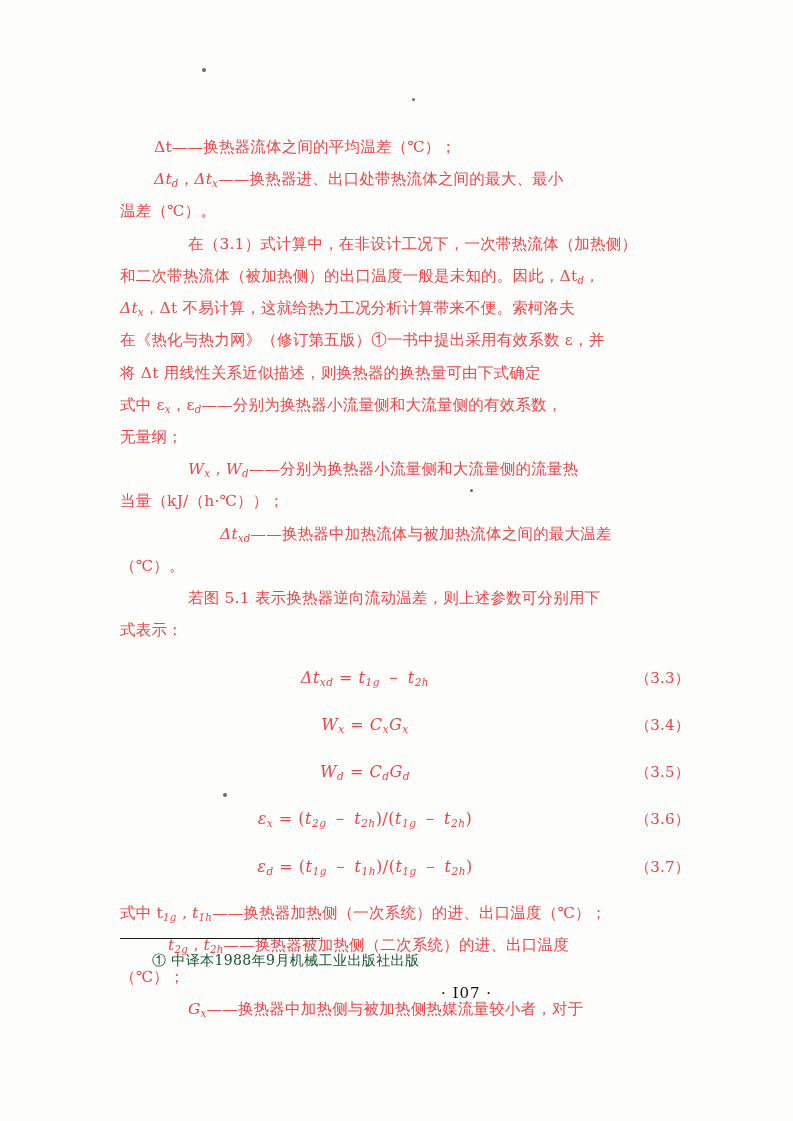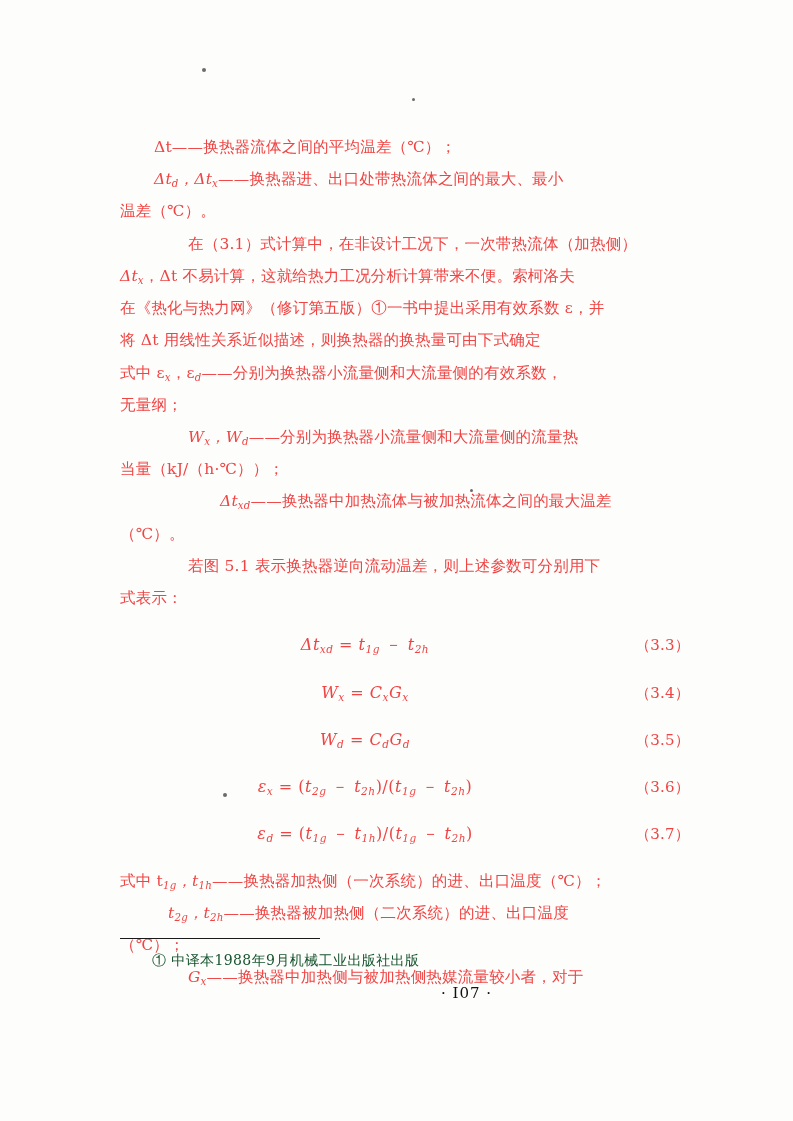--- a/index.html
+++ b/index.html
@@ -121,20 +121,23 @@
         <span>Δt</span><sub>d</sub></span><span class="it"><span>，Δt</span><sub>x</sub></span><span>——换热器进、出口处带热流体之间的最大、最小</span>
     </p>
     <p class="p">
       <span>温差（℃）。</span>
     </p>
 
     <p class="p indent2">
       <span>在（3.1）式计算中，在非设计工况下，一次带热流体（加热侧）</span>
     </p>
     <p class="p">
+      <span>和二次带热流体（被加热侧）的出口温度一般是未知的。因此，Δt</span><sub class="it">d</sub><span>，</span>
+    </p>
+    <p class="p">
       <span class="it">Δt</span><sub class="it">x</sub><span>，Δt 不易计算，这就给热力工况分析计算带来不便。索柯洛夫</span>
     </p>
     <p class="p">
       <span>在《热化与热力网》（修订第五版）①一书中提出采用有效系数 ε，并</span>
     </p>
     <p class="p">
       <span>将 Δt 用线性关系近似描述，则换热器的换热量可由下式确定</span>
     </p>
 
 

